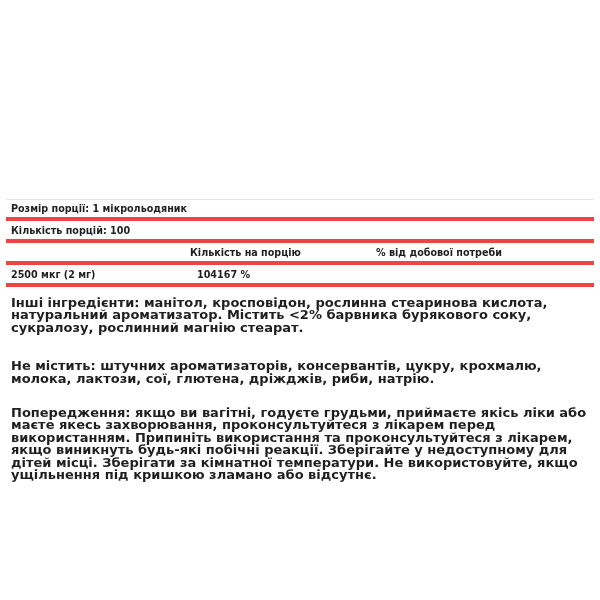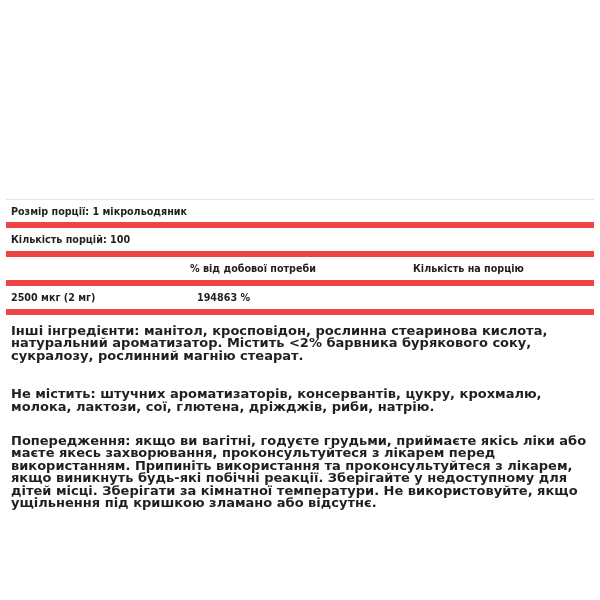--- a/index.html
+++ b/index.html
@@ -17,22 +17,22 @@
     }
     .panel {
       position: absolute;
       left: 6px;
       top: 199px;
       width: 588px;
     }
     .row {
       display: flex;
       align-items: center;
-      height: 29px;
-      border-bottom: 6px solid #ef4444;
+      height: 22px;
+      border-bottom: 4px solid #ef4444;
       font-size: 9.6px;
       font-weight: 600;
       box-sizing: border-box;
     }
     .row.first {
       border-top: 1px solid #e6e6e6;
     }
     .cell {
       padding-left: 5px;
       white-space: nowrap;
@@ -57,24 +57,24 @@
 
 <div class="panel">
   <div class="row first">
     <span class="cell">Розмір порції: 1 мікрольодяник</span>
   </div>
   <div class="row">
     <span class="cell">Кількість порцій: 100</span>
   </div>
   <div class="row">
     <span class="cell c1"></span>
+    <span class="cell c2">Кількість на порцію</span>
     <span class="cell c3">% від добової потреби</span>
-    <span class="cell c2">Кількість на порцію</span>
   </div>
   <div class="row">
     <span class="cell c2">2500 мкг (2 мг)</span>
-    <span class="cell c3">194863 %</span>
+    <span class="cell c3">104167 %</span>
   </div>
 
   <p class="para p1">Інші інгредієнти: манітол, кросповідон, рослинна стеаринова кислота, натуральний ароматизатор. Містить &lt;2% барвника бурякового соку, сукралозу, рослинний магнію стеарат.</p>
   <p class="para p2">Не містить: штучних ароматизаторів, консервантів, цукру, крохмалю, молока, лактози, сої, глютена, дріжджів, риби, натрію.</p>
   <p class="para p3">Попередження: якщо ви вагітні, годуєте грудьми, приймаєте якісь ліки або маєте якесь захворювання, проконсультуйтеся з лікарем перед використанням. Припиніть використання та проконсультуйтеся з лікарем, якщо виникнуть будь-які побічні реакції. Зберігайте у недоступному для дітей місці.  Зберігати за кімнатної температури.  Не використовуйте, якщо ущільнення під кришкою зламано або відсутнє.</p>
 </div>
 
 </body></html>

